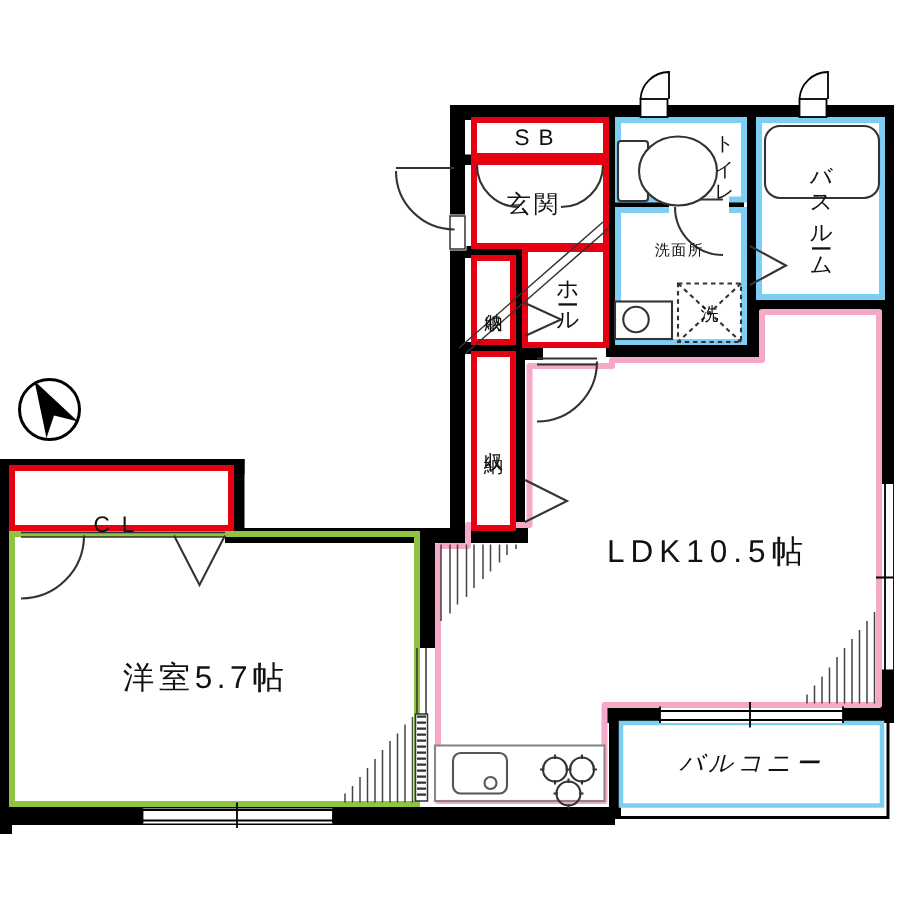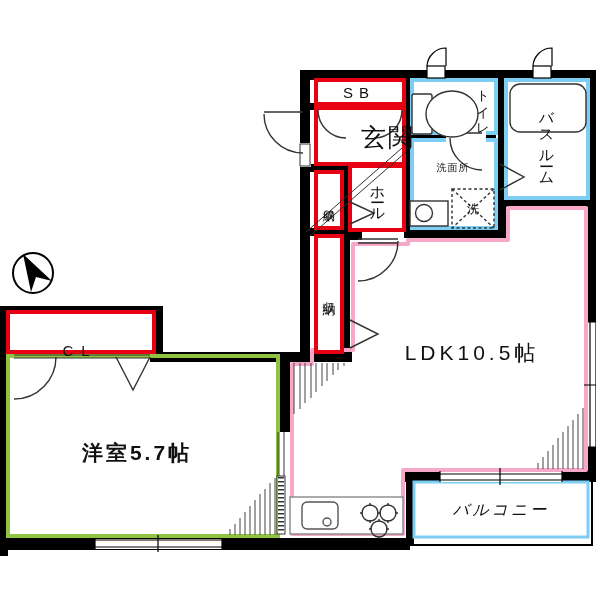--- a/index.html
+++ b/index.html
@@ -151,25 +151,25 @@
         <path d="M370,503 V506 M370,520 V523 M360,513 H363 M377,513 H380 M388,503 V506 M388,520 V523 M378,513 H381 M395,513 H398 M379,519 V522 M379,536 V539 M369,529 H372 M386,529 H389"></path>
       </g>
       <g stroke="#000" stroke-width="2">
         <circle cx="33" cy="273" r="20" fill="#fff"></circle>
         <polygon points="23,254 52,281 36,277 31,292" fill="#000" stroke="none"></polygon>
       </g>
     </g>
   </svg>
 
   <div class="lbl" style="left:359px;top:92px;font-size:15px;letter-spacing:6px;">SB</div>
-  <div class="lbl" style="left:356px;top:137px;font-size:25px;letter-spacing:2px;margin-left:32px;">玄関</div>
+  <div class="lbl" style="left:356px;top:137px;font-size:16px;letter-spacing:2px;">玄関</div>
   <div class="lbl v" style="left:329px;top:200px;font-size:12px;">収納</div>
   <div class="lbl v" style="left:378px;top:196px;font-size:15px;letter-spacing:2px;">ホール</div>
   <div class="lbl v" style="left:483px;top:106px;font-size:13px;letter-spacing:2px;">トイレ</div>
   <div class="lbl v" style="left:547px;top:140px;font-size:15px;letter-spacing:2px;">バスルーム</div>
   <div class="lbl" style="left:453px;top:168px;font-size:10px;letter-spacing:1px;">洗面所</div>
   <div class="lbl" style="left:473px;top:209px;font-size:12px;">洗</div>
   <div class="lbl v" style="left:329px;top:293px;font-size:13px;letter-spacing:2px;">収納</div>
   <div class="lbl" style="left:80px;top:350px;font-size:15px;letter-spacing:8px;">CL</div>
-  <div class="lbl" style="left:472px;top:352px;font-size:21px;letter-spacing:4px;">LDK10.5帖</div>
-  <div class="lbl" style="left:137px;top:452px;font-size:21px;letter-spacing:3px;font-weight:bold;">洋室5.7帖</div>
+  <div class="lbl" style="left:472px;top:368px;font-size:21px;letter-spacing:4px;">LDK10.5帖</div>
+  <div class="lbl" style="left:137px;top:452px;font-size:21px;letter-spacing:3px;">洋室5.7帖</div>
   <div class="lbl" style="left:501px;top:510px;font-size:16px;letter-spacing:3px;font-style:italic;">バルコニー</div>
 </div>
 
 </body></html>

